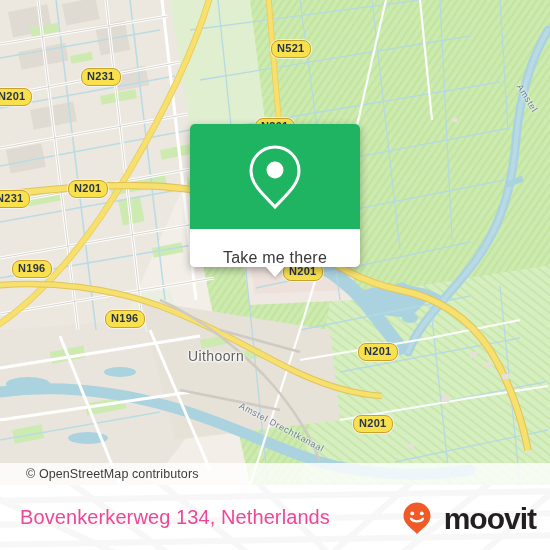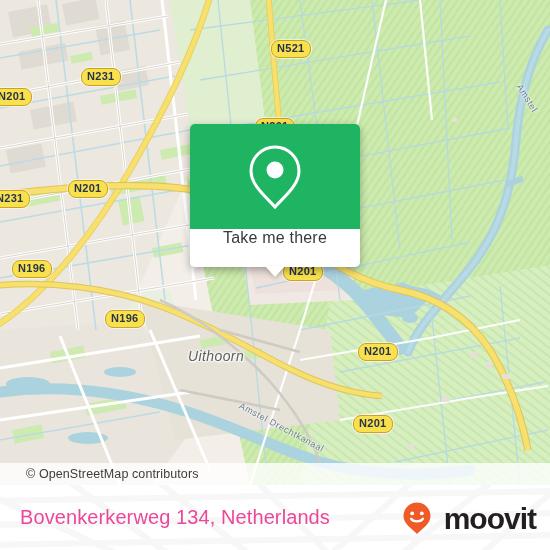--- a/index.html
+++ b/index.html
@@ -33,21 +33,20 @@
     white-space:nowrap;
     box-shadow:0 0 0 1px rgba(255,255,255,.55);
   }
   .place-label{
     position:absolute;
     color:#5f5f5f;
     font-size:14px;
     letter-spacing:.4px;
     text-shadow:0 0 3px #fff,0 0 3px #fff,0 0 3px #fff,1px 1px 2px #fff;
     white-space:nowrap;
-    font-style:italic;
   }
   .water-label{
     position:absolute;
     color:#6f7f92;
     font-size:9px;
     letter-spacing:.6px;
     white-space:nowrap;
     text-shadow:0 0 3px #fff,0 0 3px #fff;
   }
 
@@ -63,21 +62,21 @@
   .card-top{
     background:#1fb462;
     border-radius:5px 5px 0 0;
     height:105px;
     display:flex;align-items:center;justify-content:center;
   }
   .card-bottom{
     background:#ffffff;
     border-radius:0 0 5px 5px;
     height:38px;
-    display:flex;align-items:flex-start;justify-content:center;
+    display:flex;align-items:flex-end;justify-content:center;
     position:relative;
   }
   .card-bottom .label{
     color:#3a3a3a;font-size:16px;letter-spacing:.2px;
   }
   .card-tail{
     position:absolute;
     left:50%;margin-left:-10px;bottom:-10px;
     width:0;height:0;
     border-left:10px solid transparent;

